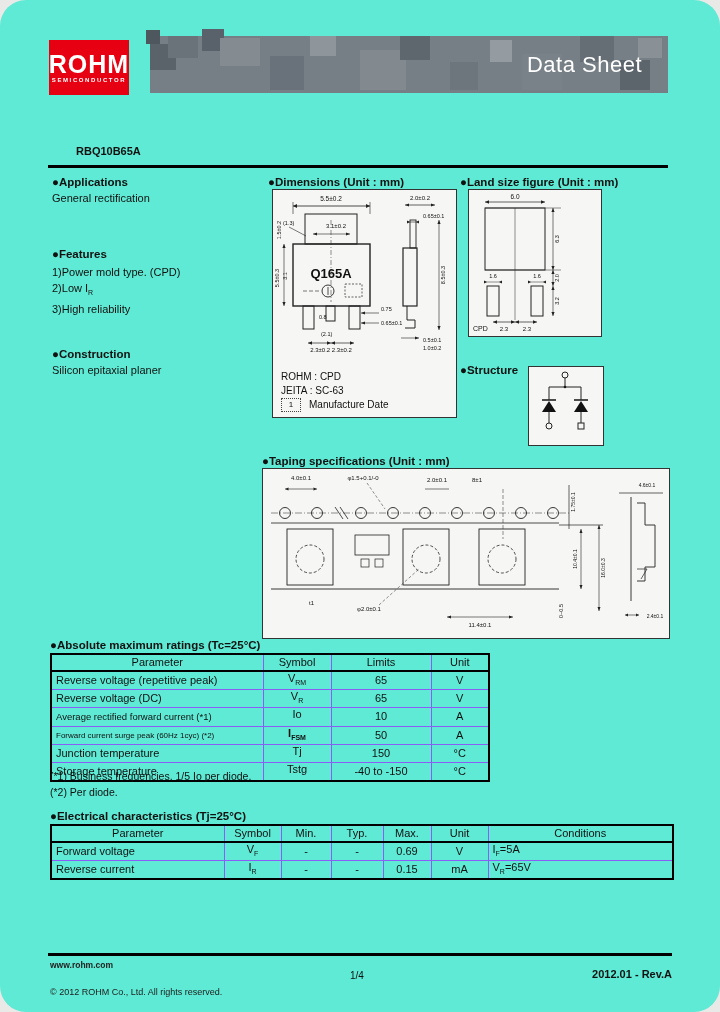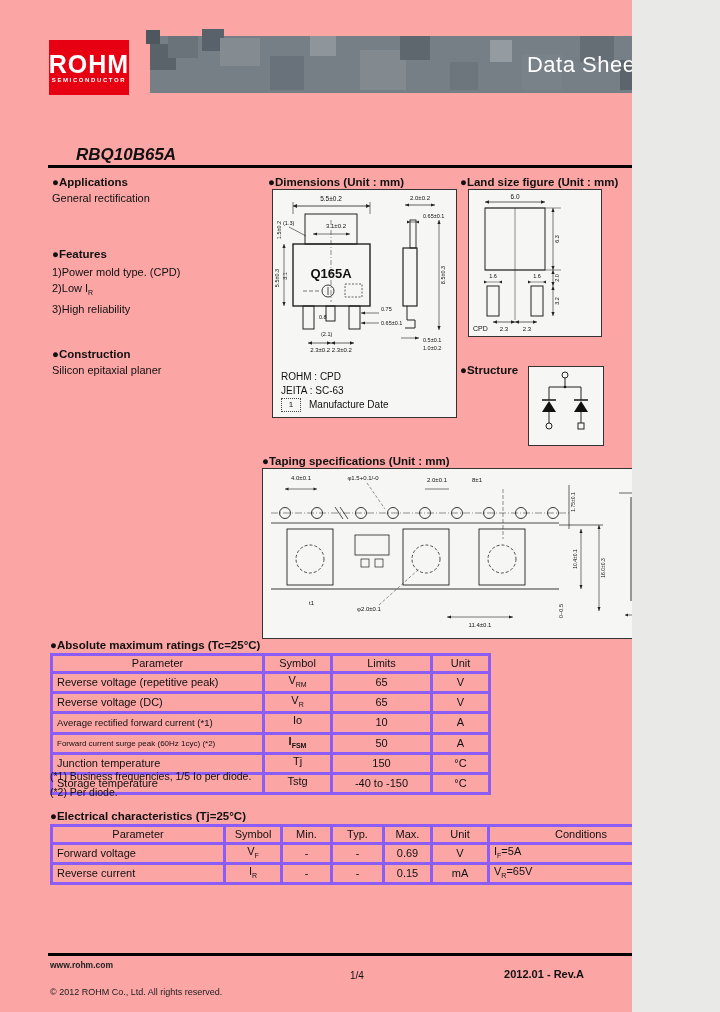--- a/index.html
+++ b/index.html
@@ -1,46 +1,46 @@
 <!DOCTYPE html>
 <html><head>
 <meta charset="utf-8">
 <style>
   html,body{margin:0;padding:0;background:#e9e9e7;}
-  .page{position:relative;width:632px;height:1012px;background:#fca5a5;
-        font-family:"Liberation Sans","DejaVu Sans",sans-serif;color:#111;overflow:hidden;}
+  .page{position:relative;width:720px;height:1012px;background:#5eead4;
+        font-family:"Liberation Sans","DejaVu Sans",sans-serif;color:#111;overflow:hidden;border-radius:26px;}
   .abs{position:absolute;}
   
   .logo{left:49px;top:40px;width:80px;height:55px;background:#e60012;color:#fff;
         display:flex;flex-direction:column;align-items:center;justify-content:center;}
   .logo .r{font-weight:bold;font-size:25px;letter-spacing:1px;line-height:24px;}
   .logo .s{font-size:6px;font-weight:bold;letter-spacing:1.6px;margin-top:1px;}
   .banner{left:150px;top:36px;width:518px;height:57px;background:#767f86;overflow:visible;}
   .sq{position:absolute;}
   .banner-title{position:absolute;right:26px;top:50%;transform:translateY(-50%);
         color:#fff;font-size:22px;letter-spacing:.5px;}
   
   .prod-title{left:54px;top:106px;font-size:29px;color:#000;}
-  .part-no{left:76px;top:145px;font-size:17px;font-weight:bold;font-style:italic;}
+  .part-no{left:76px;top:145px;font-size:11px;font-weight:bold;}
   .rule{background:#000;}
   .h{font-weight:bold;font-size:11.5px;white-space:nowrap;}
   .body-txt{font-size:11px;}
   .feat div{font-size:11px;line-height:16px;}
   sub{font-size:7px;}
   .dbox{border:1px solid #333;background:#f6f6f4;}
   .dim-note{font-size:10px;line-height:14px;}
   .mfg-box{display:inline-block;width:18px;height:12px;border:1px dotted #444;
            font-size:8px;text-align:center;line-height:12px;vertical-align:middle;margin-right:8px;}
   svg{display:block;}
   svg text{font-family:"Liberation Sans","DejaVu Sans",sans-serif;fill:#111;}
   .ln{stroke:#222;fill:none;}
   
   table{border-collapse:collapse;table-layout:fixed;font-size:11px;}
   .ratings, .elec{border:2px solid #000;}
-  .ratings th,.ratings td,.elec th,.elec td{border:3px solid #8b5cf6;padding:0 4px;height:15px;
+  .ratings th,.ratings td,.elec th,.elec td{border:1px solid #8b5cf6;padding:0 4px;height:15px;
       line-height:13px;text-align:center;overflow:hidden;white-space:nowrap;}
   .ratings th,.elec th{font-weight:normal;border-bottom:2px solid #000;}
   td.left{text-align:left;}
   .fs9{font-size:9.5px;}
   .fs8{font-size:8px;margin-left:11px;}
   .note{font-size:10.5px;line-height:16px;}
   
   .foot-small{font-size:8.5px;color:#222;font-weight:bold;}
   .foot-copy{font-size:9px;color:#222;margin-top:16px;}
   .foot-page{font-size:10px;}

